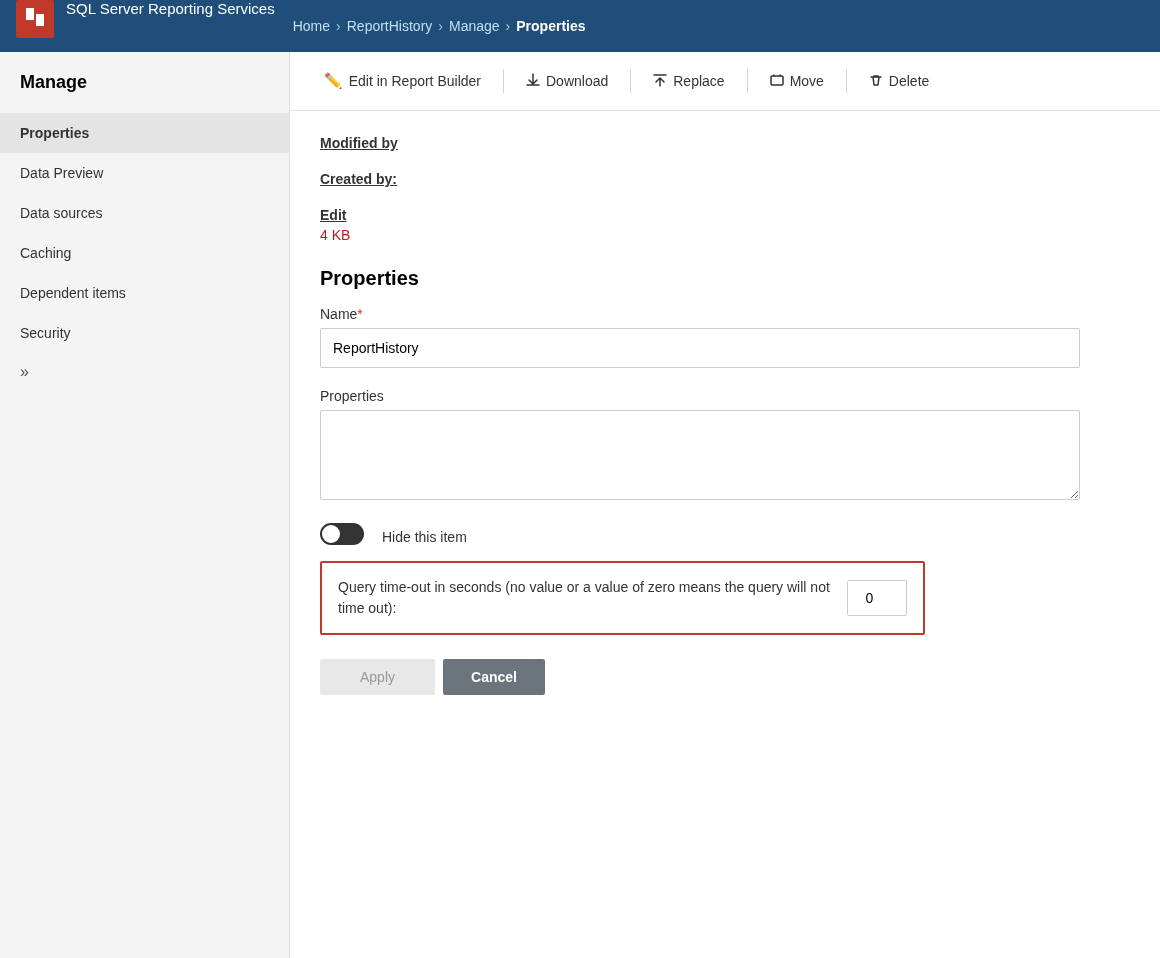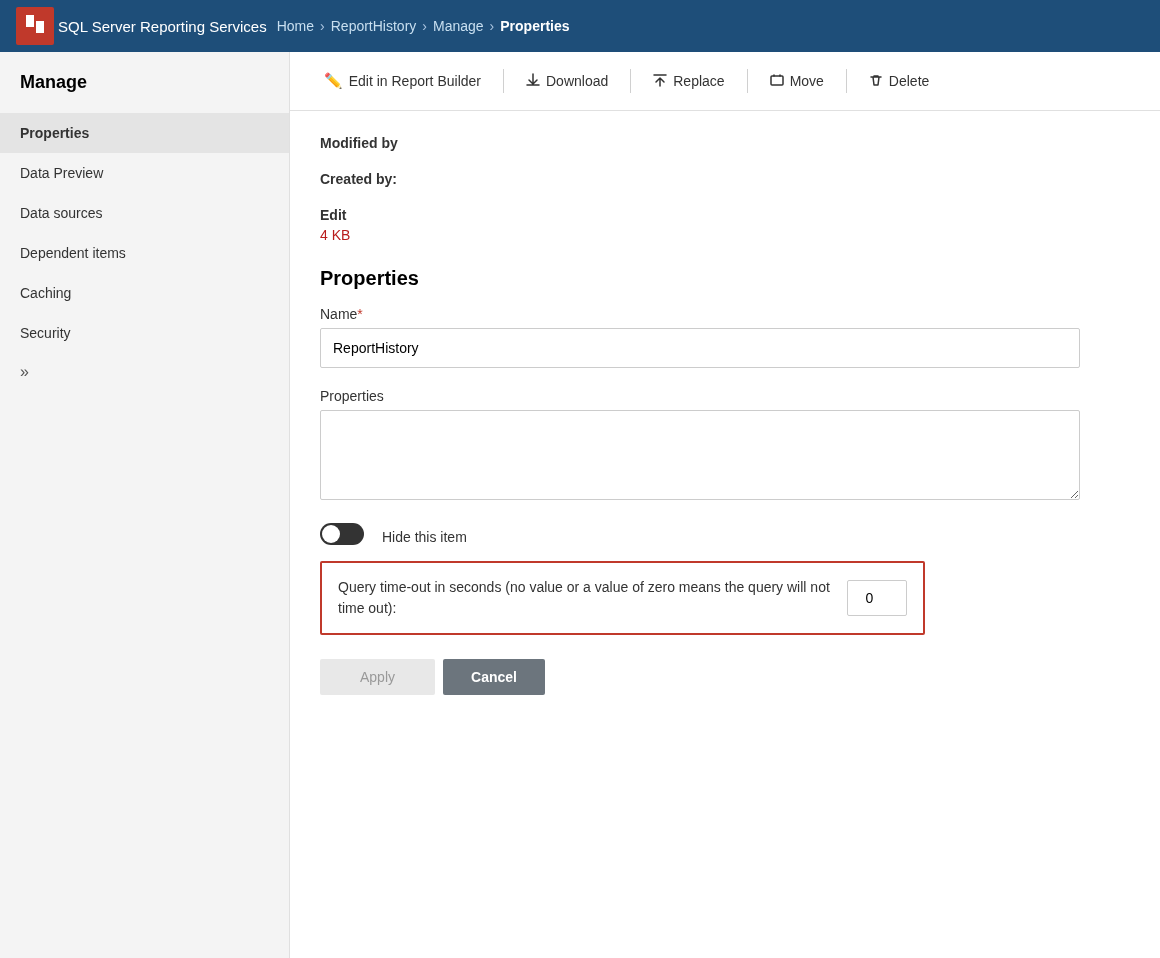--- a/index.html
+++ b/index.html
@@ -3,23 +3,22 @@
   <meta charset="utf-8">
   <style>
     * { box-sizing: border-box; margin: 0; padding: 0; }
     body { font-family: 'Segoe UI', Arial, sans-serif; font-size: 14px; background: #f0f0f0; height: 958px; width: 1160px; overflow: hidden; }
 
     
     .top-bar {
       background: #1e4e79;
       height: 52px;
       display: flex;
-      align-items: center;
       padding: 0 16px;
-      gap: 4px;
+      gap: 12px;
     }
     .top-bar-logo {
       background: #c0392b;
       width: 38px;
       height: 38px;
       display: flex;
       align-items: center;
       justify-content: center;
       border-radius: 2px;
       flex-shrink: 0;
@@ -132,20 +131,21 @@
       padding: 24px 30px;
     }
     .field-group {
       margin-bottom: 20px;
     }
     .field-label {
       font-weight: 700;
       font-size: 14px;
       color: #333;
       margin-bottom: 4px;
+      text-decoration: underline;
     }
     .field-value {
       font-size: 14px;
       color: #b91c1c;
     }
 
     .section-title {
       font-size: 20px;
       font-weight: 700;
       margin: 24px 0 16px 0;
@@ -300,24 +300,24 @@
       <li class="sidebar-nav-item active">
         <span>Properties</span>
       </li>
       <li class="sidebar-nav-item">
         <span>Data Preview</span>
       </li>
       <li class="sidebar-nav-item">
         <span>Data sources</span>
       </li>
       <li class="sidebar-nav-item">
+        <span>Caching</span>
+      </li>
+      <li class="sidebar-nav-item">
         <span>Dependent items</span>
-      </li>
-      <li class="sidebar-nav-item">
-        <span>Caching</span>
       </li>
       <li class="sidebar-nav-item">
         <span>Security</span>
       </li>
     </ul>
     <div class="sidebar-collapse">»</div>
   </div>
 
   <div class="main">
 

